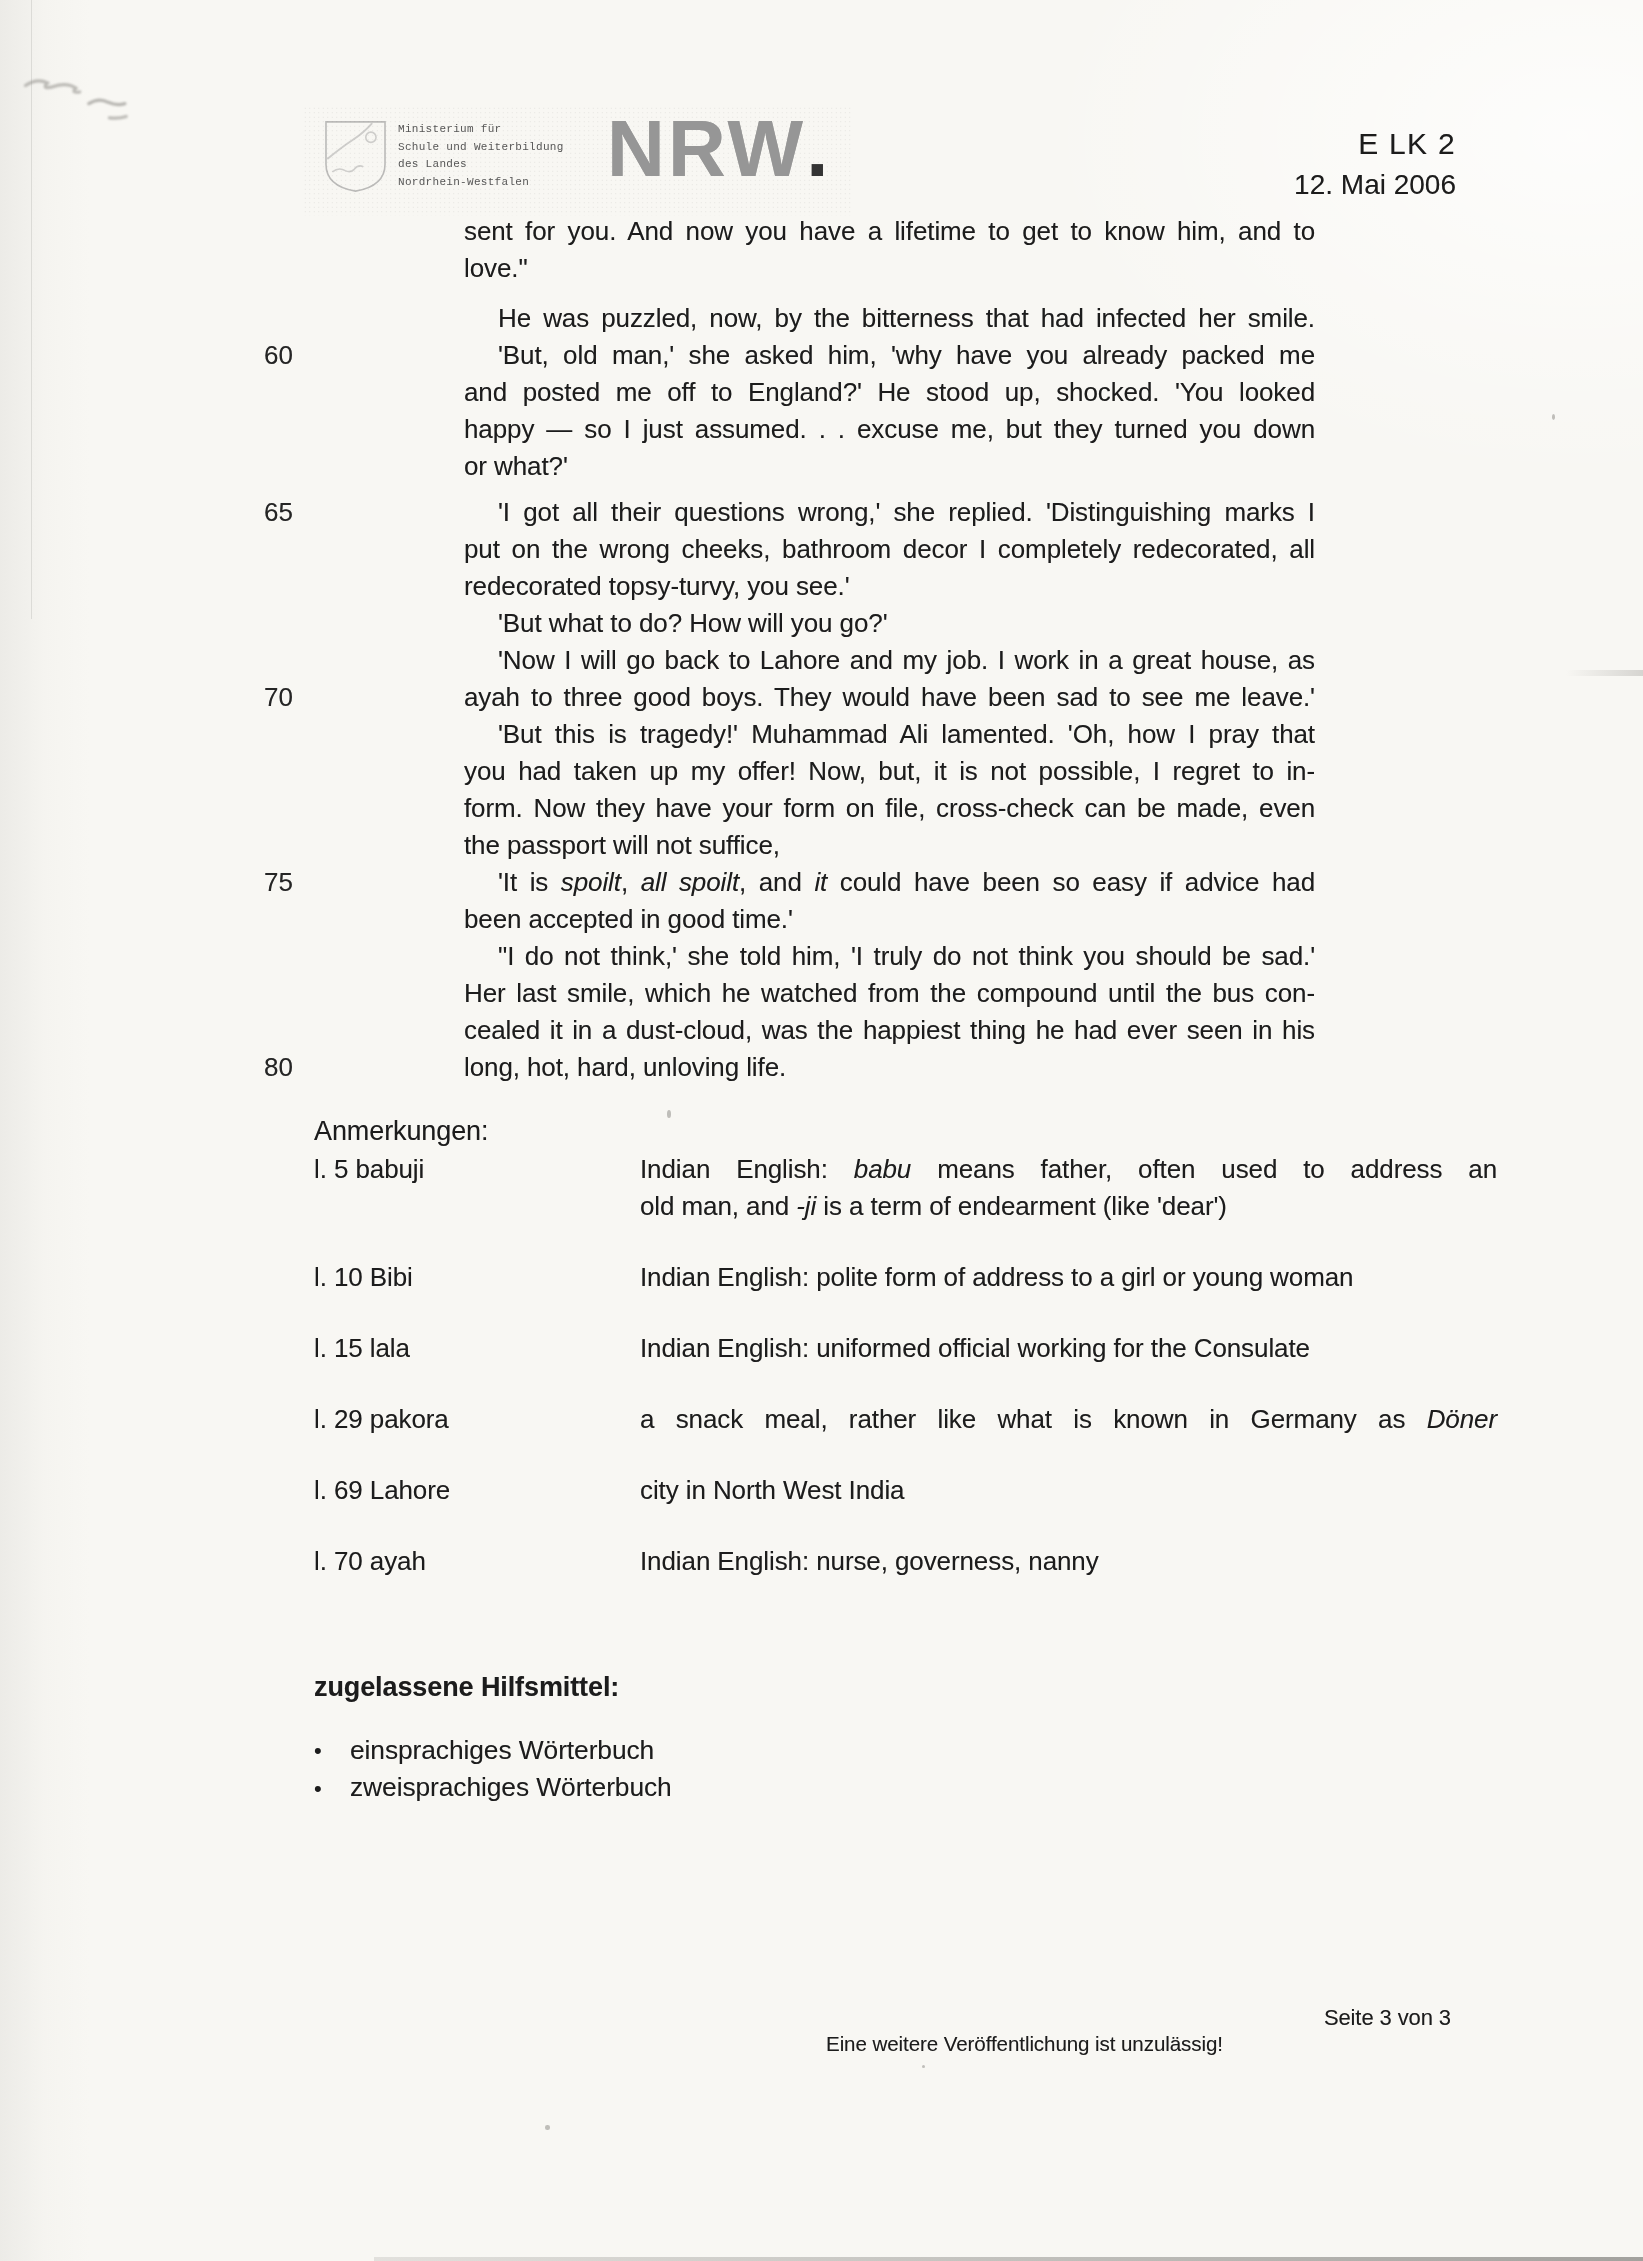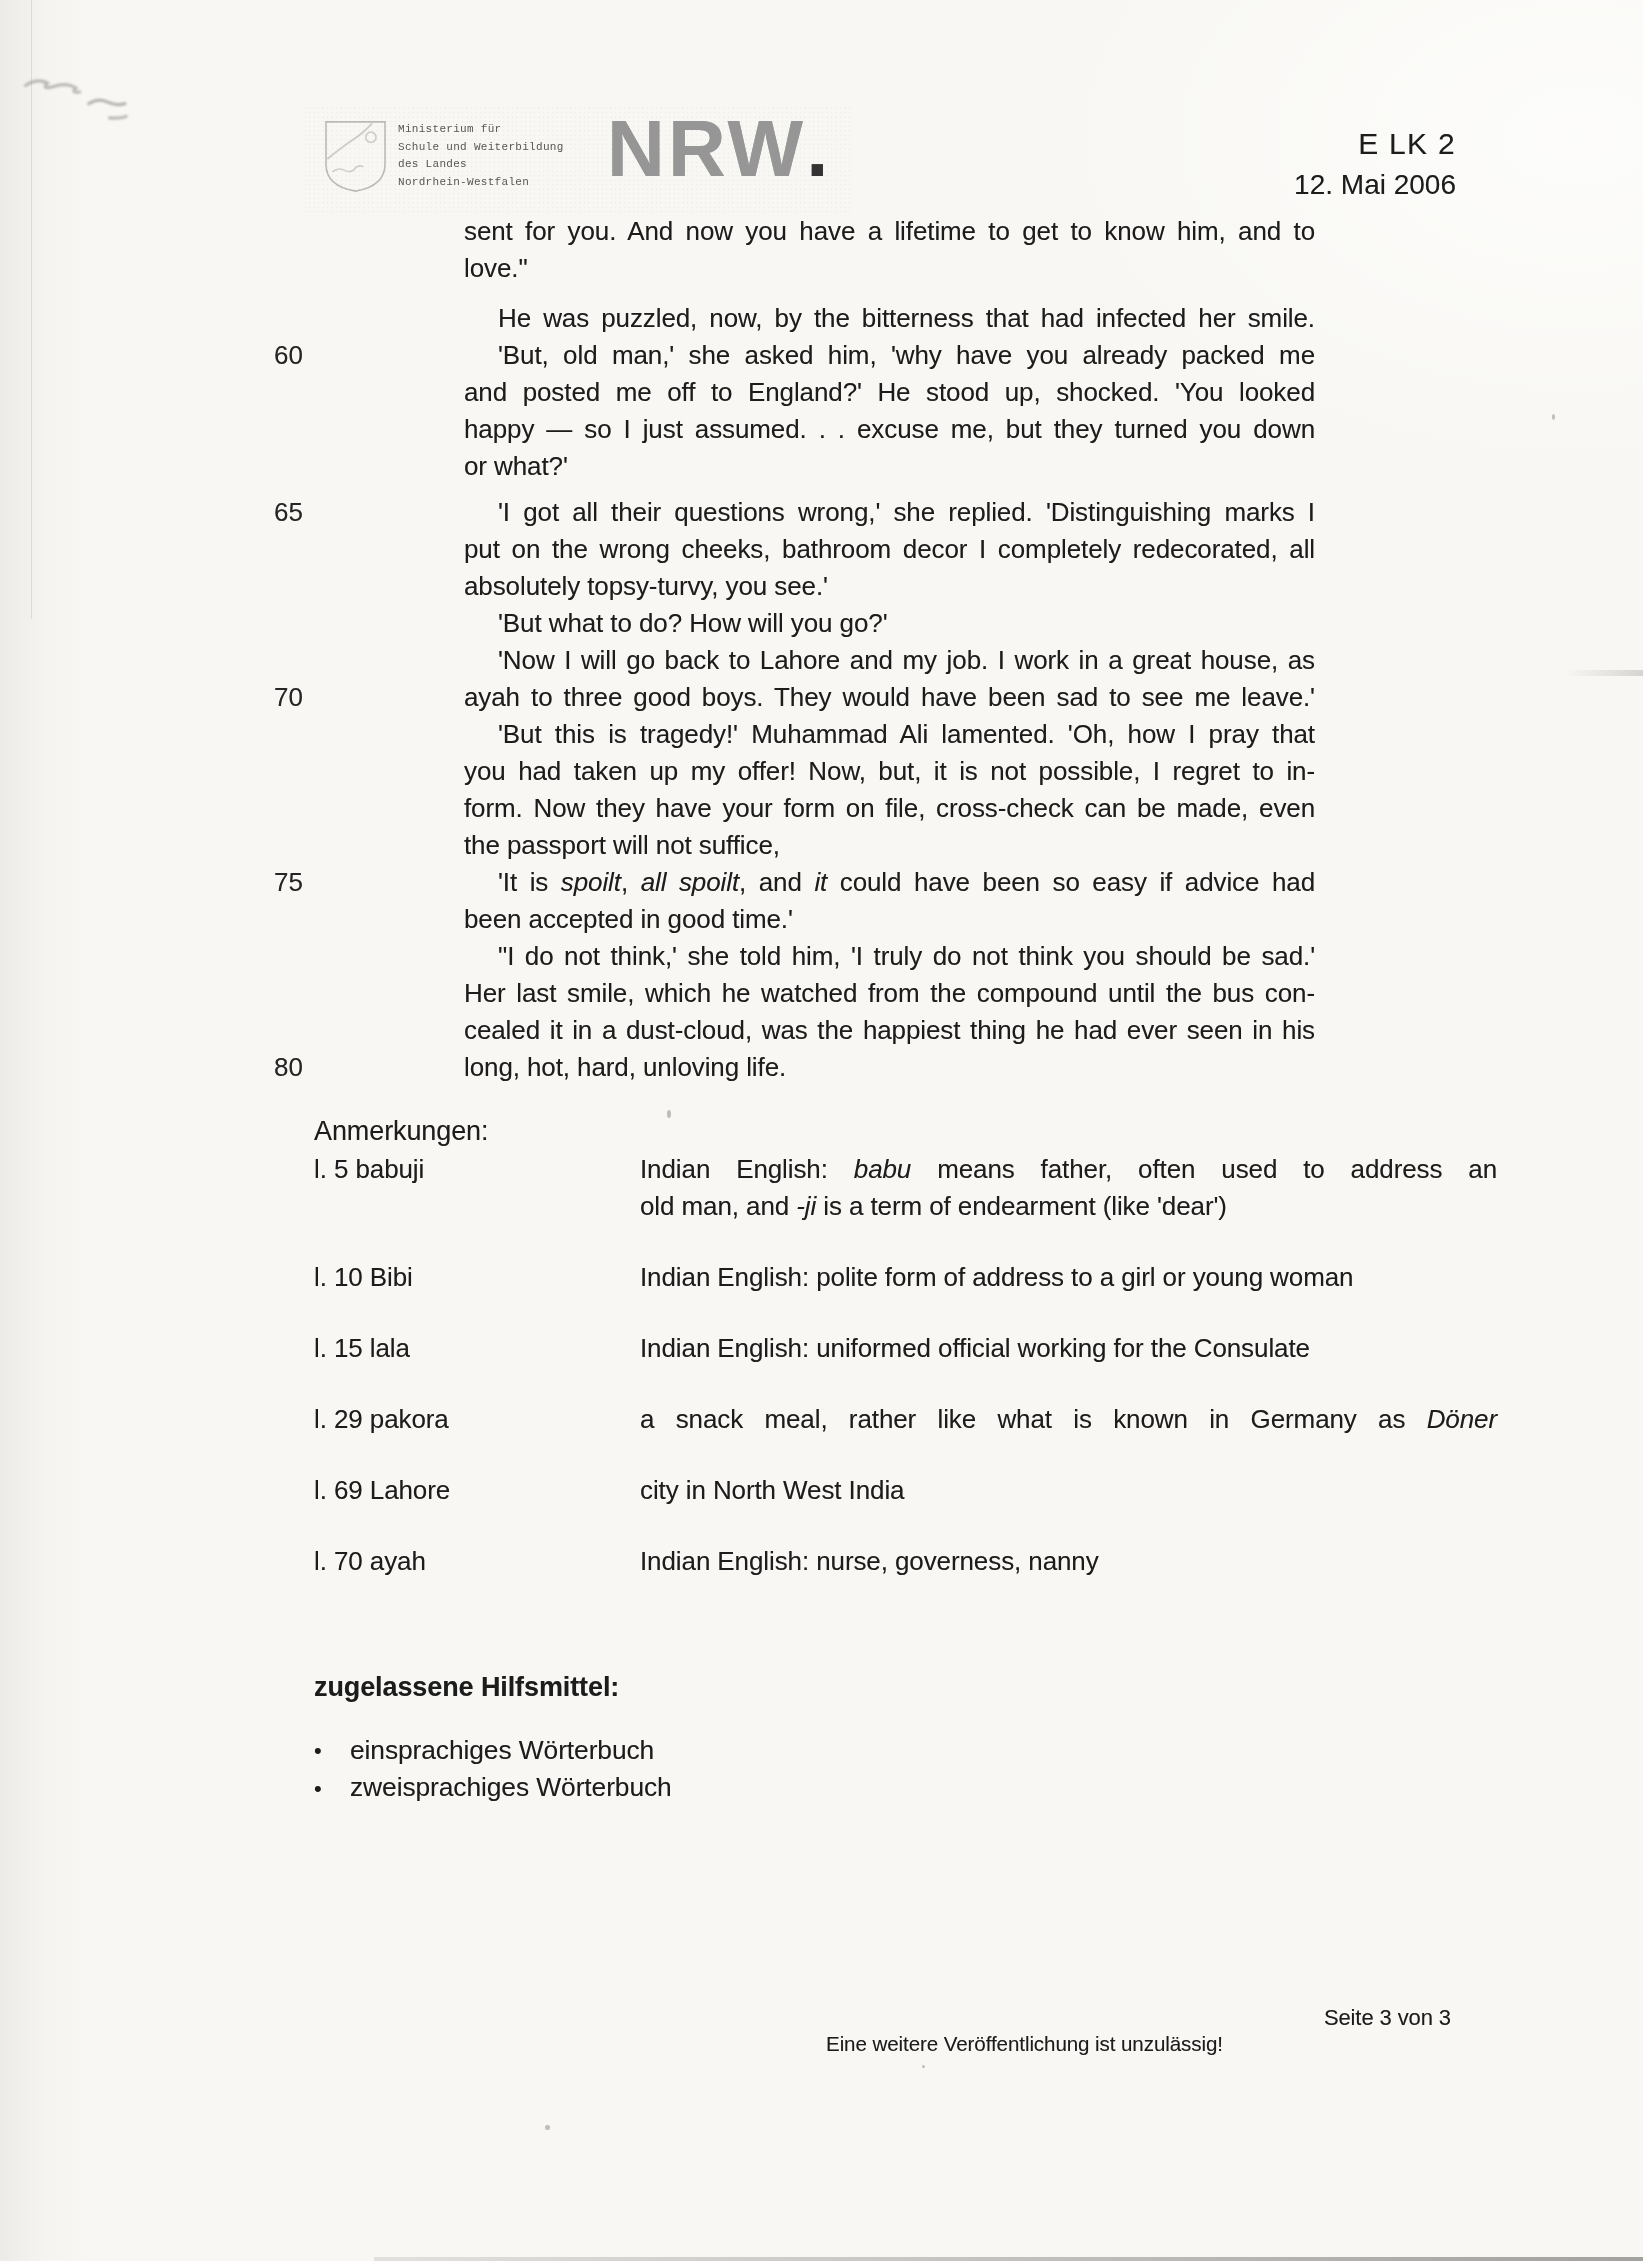--- a/index.html
+++ b/index.html
@@ -46,21 +46,21 @@
     position:absolute; left:464px; top:213px; width:851px;
     font-size:26px; letter-spacing:-0.1px;
   }
   .para{ margin:0; }
   .bline{ position:relative; line-height:37px; min-height:37px; white-space:normal; }
   .just{ text-align:justify; text-align-last:justify; }
   .plain{ text-align:left; }
   .para.indent > .bline:first-child{ text-indent:34px; }
   .lnum{
     position:absolute; left:-200px; top:0;
-    font-size:26px; letter-spacing:0; text-indent:0; color:#252525;margin-left:10px;
+    font-size:26px; letter-spacing:0; text-indent:0; color:#252525;
   }
 
   
   .ann-heading{
     position:absolute; left:314px; top:1116px;
     font-size:27px; font-weight:normal; letter-spacing:-0.1px;
   }
   .annotations{
     position:absolute; left:314px; top:1151px; width:1144px;
     font-size:26px; letter-spacing:-0.1px;
@@ -154,21 +154,21 @@
       </div>
       <div class="para indent">
         <div class="bline just">'But, old man,' she asked him, 'why have you already packed me<span class="lnum">60</span></div>
         <div class="bline just">and posted me off to England?' He stood up, shocked. 'You looked</div>
         <div class="bline just">happy — so I just assumed. . . excuse me, but they turned you down</div>
         <div class="bline plain">or what?'</div>
       </div>
       <div class="para indent" style="margin-top: 9px;">
         <div class="bline just">'I got all their questions wrong,' she replied. 'Distinguishing marks I<span class="lnum">65</span></div>
         <div class="bline just">put on the wrong cheeks, bathroom decor I completely redecorated, all</div>
-        <div class="bline plain">absolutely topsy-turvy, you see.'</div>
+        <div class="bline plain">redecorated topsy-turvy, you see.'</div>
       </div>
       <div class="para indent">
         <div class="bline plain">'But what to do? How will you go?'</div>
       </div>
       <div class="para indent">
         <div class="bline just">'Now I will go back to Lahore and my job. I work in a great house, as</div>
         <div class="bline just">ayah to three good boys. They would have been sad to see me leave.'<span class="lnum">70</span></div>
       </div>
       <div class="para indent">
         <div class="bline just">'But this is tragedy!' Muhammad Ali lamented. 'Oh, how I pray that</div>

